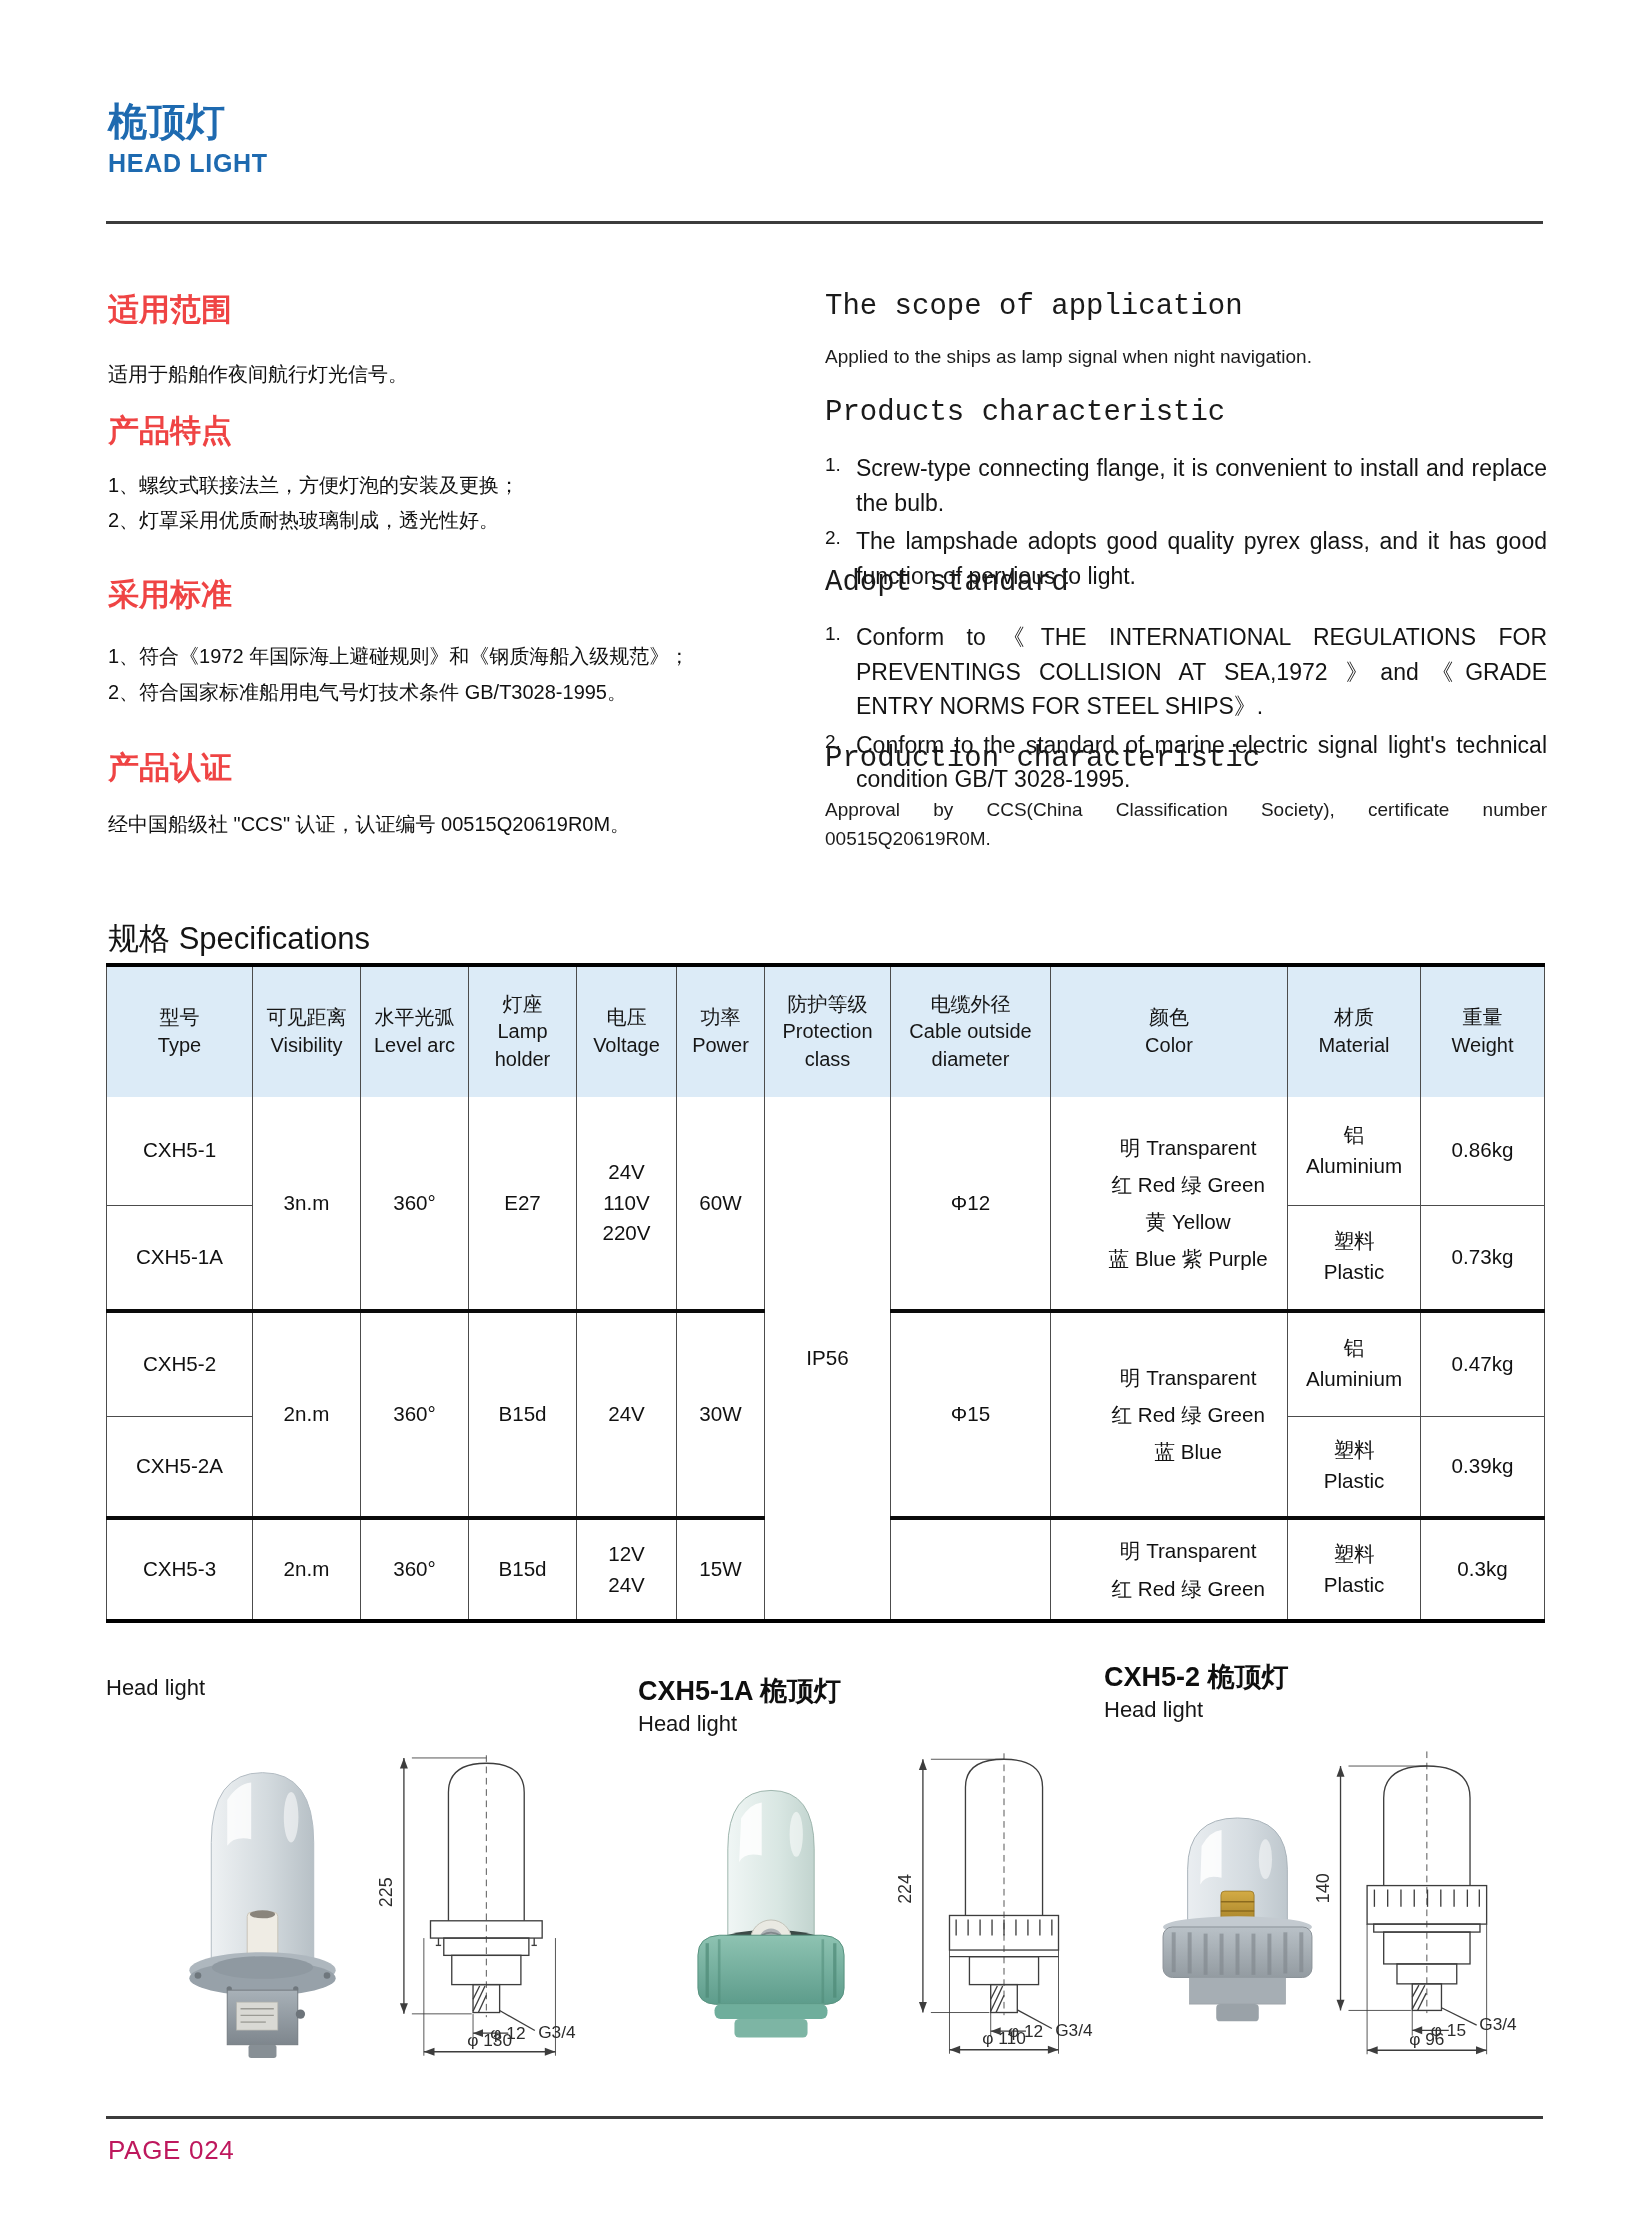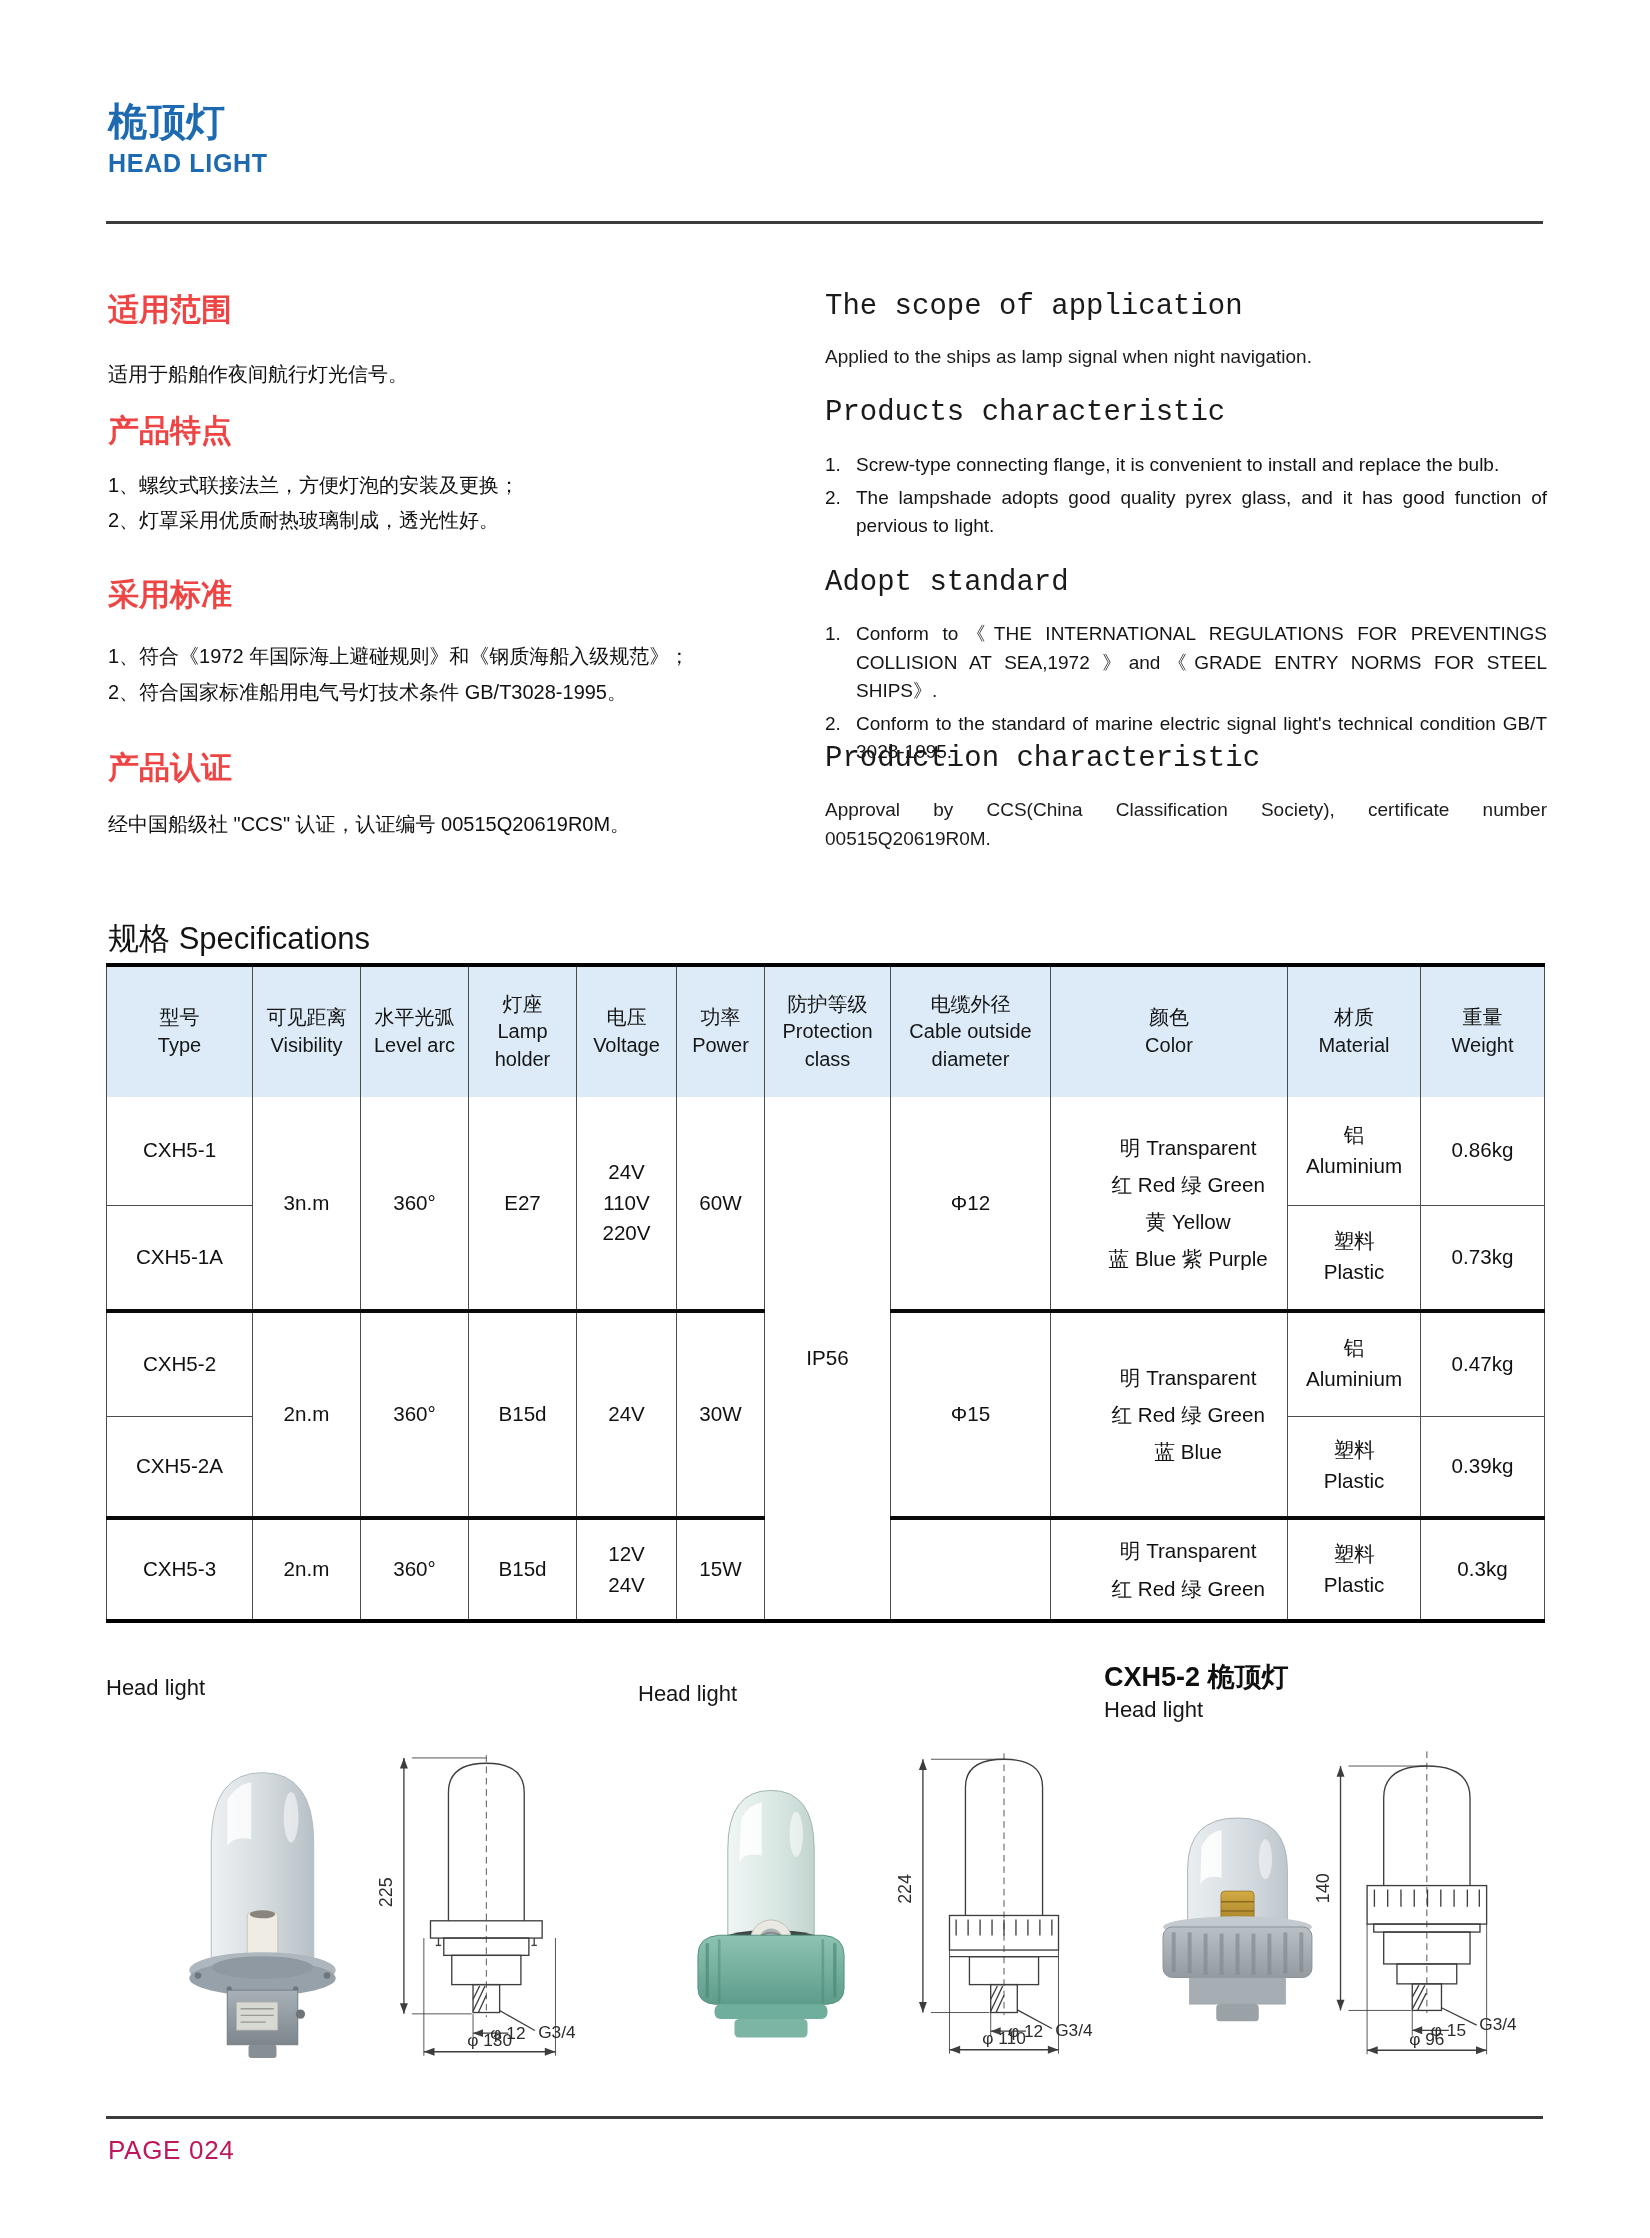--- a/index.html
+++ b/index.html
@@ -20,21 +20,21 @@
   .col-left  { left:108px;  width:685px; }
   .col-right { left:825px; width:722px; }
   .blk { position:absolute; left:0; width:100%; }
   .h-zh { font-size:31px; font-weight:600; color:#ef4444; line-height:1.15; }
   .h-en { font-size:29px; font-weight:400; color:#1a1a1a; line-height:1.15;font-family:Liberation Mono, monospace; }
   .p-zh { font-size:20px; color:#101010; line-height:1.75; }
   .p-en { font-size:19px; color:#1c1c1c; line-height:1.5; text-align:justify; }
   .zh-item { font-size:20px; color:#101010; line-height:1.8; }
   .en-item { display:flex; margin-bottom:4px; }
   .en-item .n { flex:none; width:31px; font-size:19px; line-height:1.5; }
-  .en-item .t { flex:1; font-size:19px; line-height:1.5; text-align:justify; }
+  .en-item .t { flex:1; font-size:23px; line-height:1.5; text-align:justify; }
   
   .spec-title { position:absolute; left:108px; top:918px; font-size:31px; color:#141414; font-weight:500; }
   table.specs { position:absolute; left:106px; top:963px; width:1437px;
     border-collapse:collapse; table-layout:fixed;
     border-top:4px solid #000; border-bottom:4px solid #000; }
   .specs th, .specs td { border-left:1.3px solid #4c4c4c; border-right:1.3px solid #4c4c4c;
     font-weight:400; text-align:center; vertical-align:middle; padding:4px 2.7px; }
   .specs th { background:#dcebf7; font-size:20px; line-height:1.38; color:#161616; }
   .specs td { font-size:20.6px; color:#111; line-height:1.5; }
   .thin-b  { border-bottom:1.3px solid #4c4c4c !important; }
@@ -318,20 +318,21 @@
       <polygon points="78,452 94,446 94,458" fill="#3d3d3d"></polygon>
       <polygon points="276,452 260,446 260,458" fill="#3d3d3d"></polygon>
       <text x="30" y="212" font-size="27" text-anchor="middle" transform="rotate(-90 30 212)">225</text>
       <text x="178" y="433" font-size="26">φ 12</text>
       <text x="250" y="432" font-size="26">G3/4</text>
       <text x="177" y="444" font-size="26" text-anchor="middle">φ 130</text>
     </svg>
   </div>
 
   <div class="prod" style="left:638px; top:1677px; width:519px; height:432px;">
+    <div class="prod-model">CXH5-1A 桅顶灯</div>
     <div class="prod-sub">Head light</div>
     <svg class="abs" style="left:40px; top:100px;" width="186" height="266" viewBox="0 0 280 400">
       <defs>
         <linearGradient id="g2glass" x1="0" y1="0" x2="1" y2="0">
           <stop offset="0" stop-color="#f0f6f5"></stop>
             <stop offset="0.6" stop-color="#d8e6e2"></stop>
             <stop offset="1" stop-color="#c2d4cf"></stop>
         </linearGradient>
         <linearGradient id="g2green" x1="0" y1="0" x2="0" y2="1">
           <stop offset="0" stop-color="#8ec3b2"></stop>

